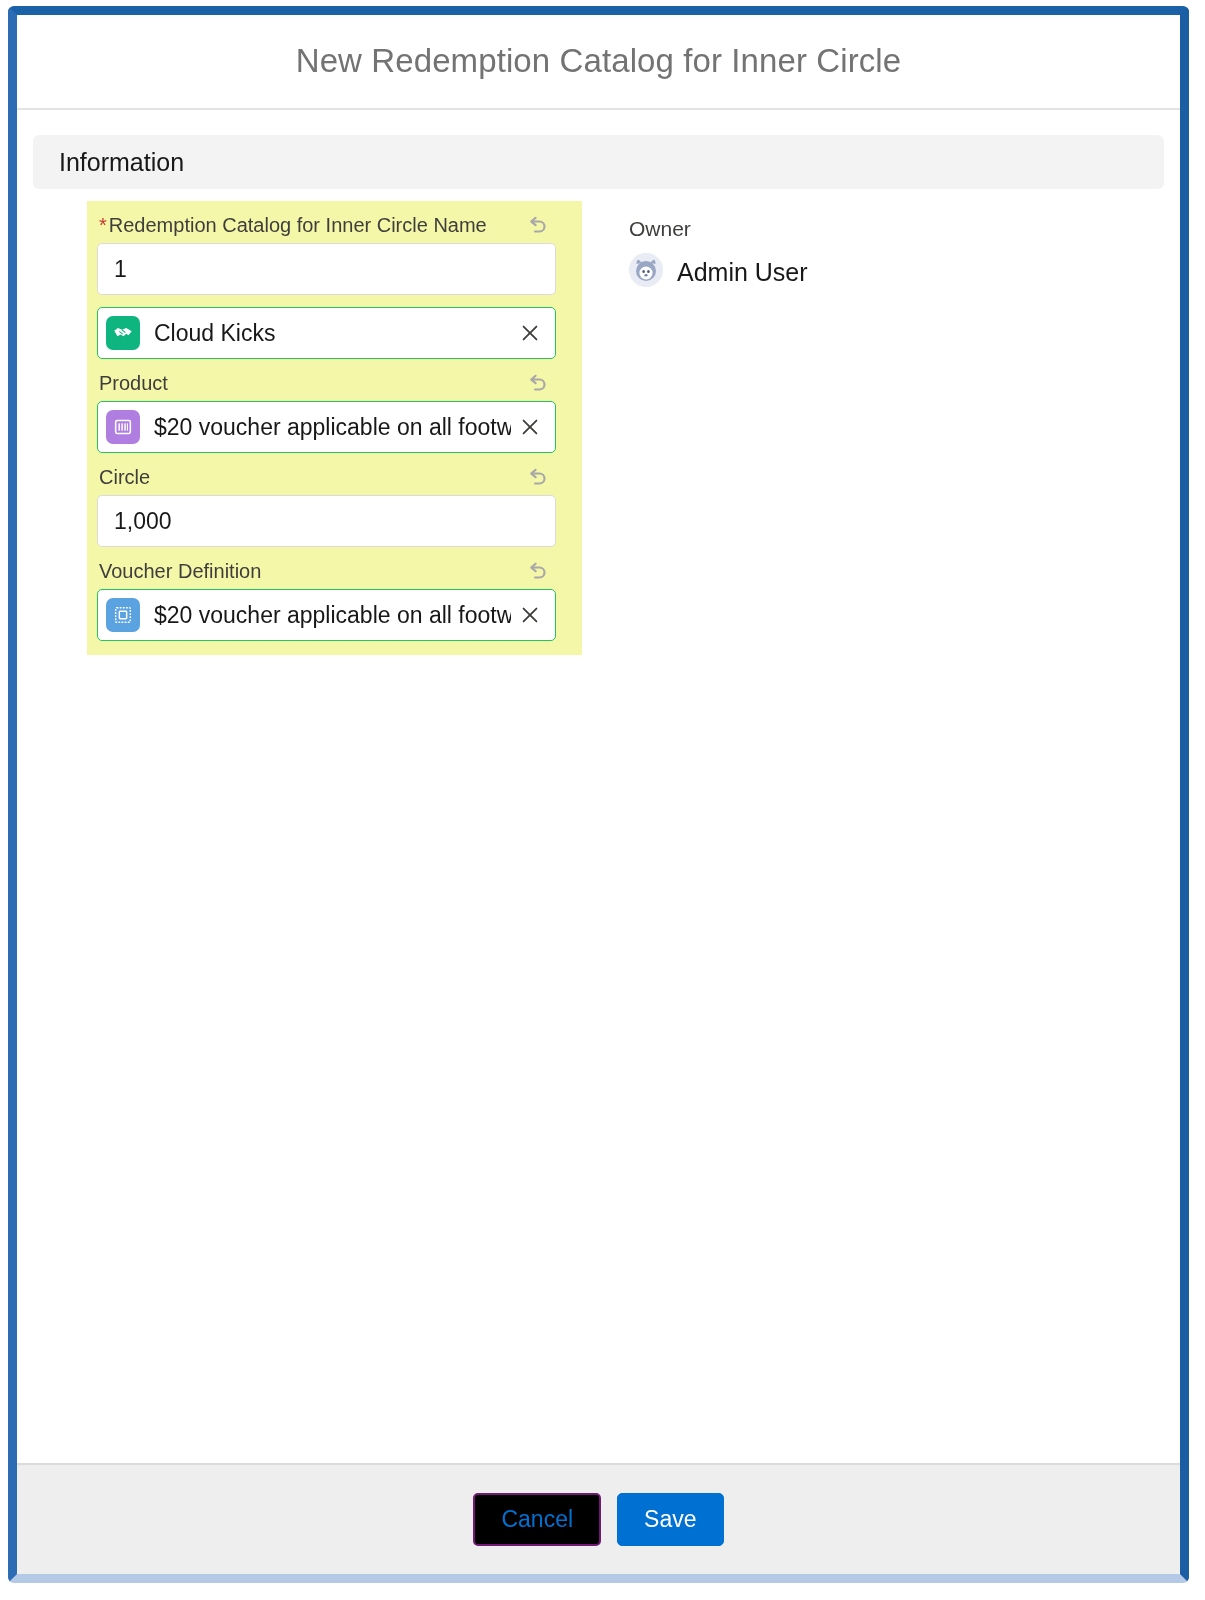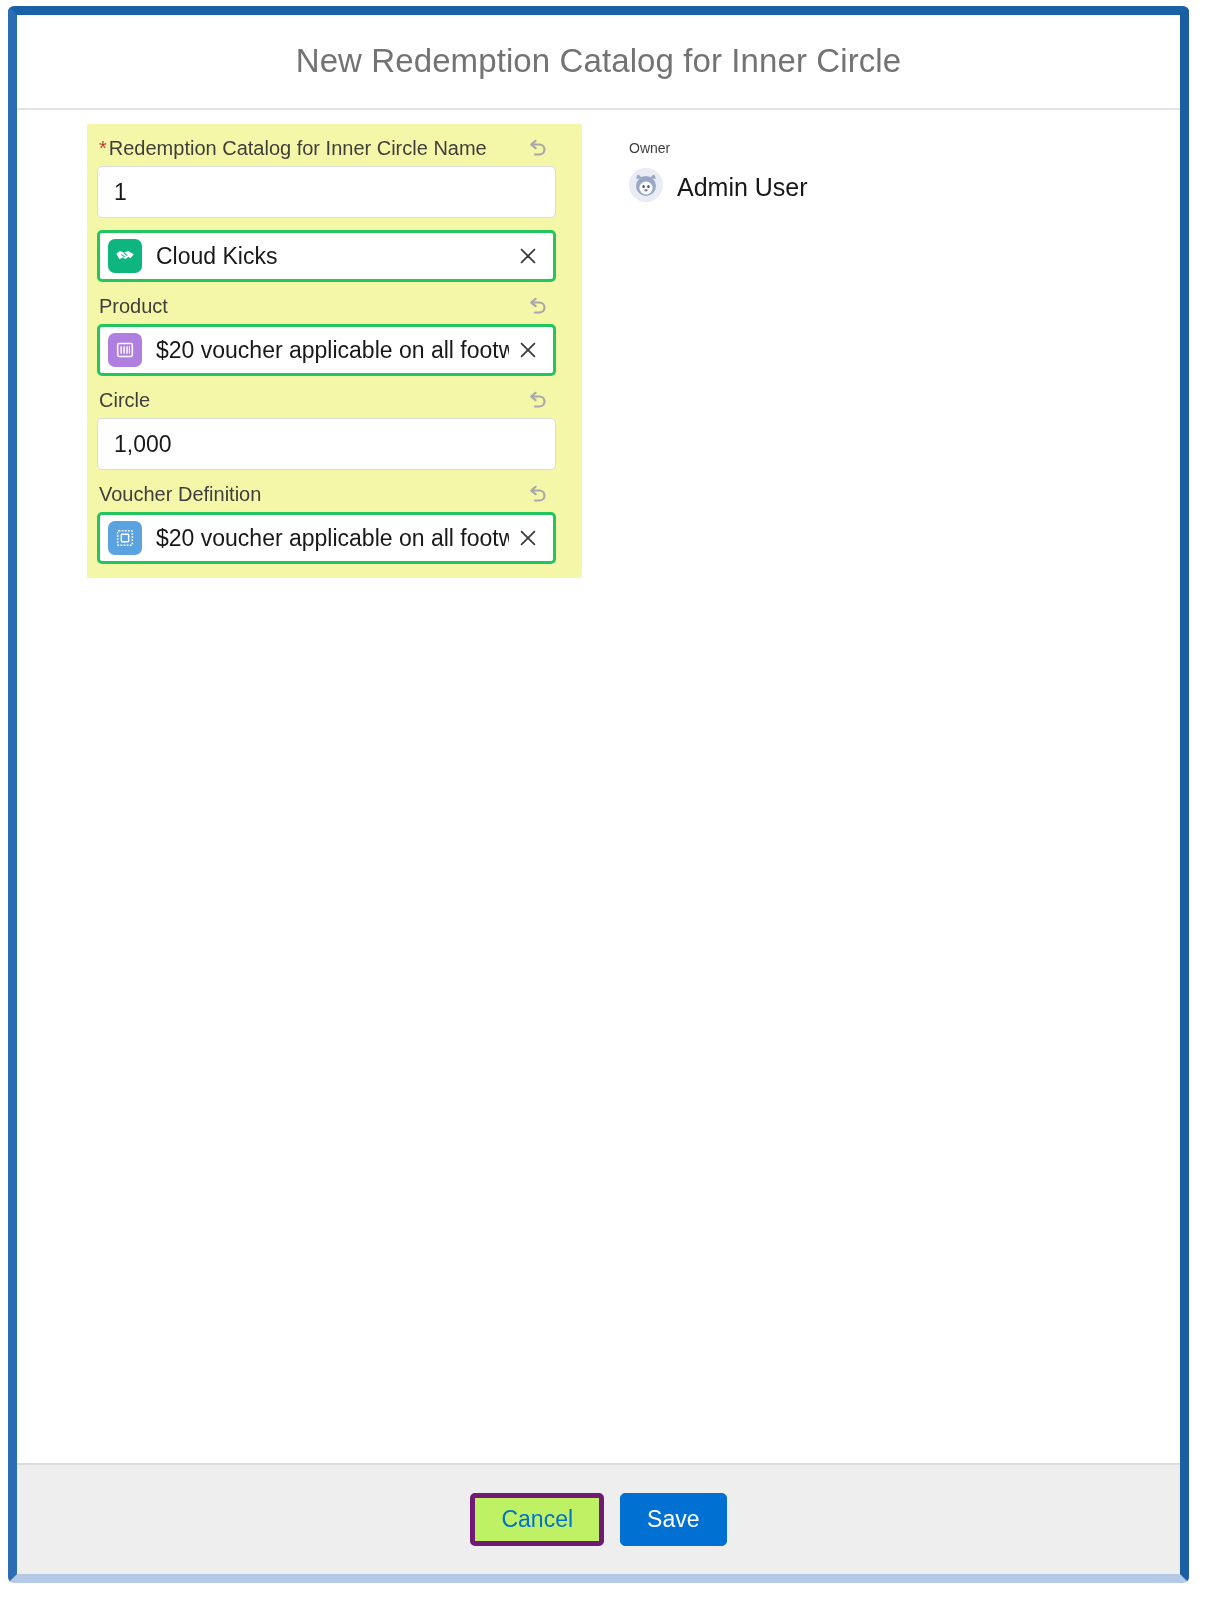--- a/index.html
+++ b/index.html
@@ -159,21 +159,21 @@
     align-items: center;
     padding: 0 16px;
     font-size: 23px;
     color: #181818;
   }
 
   .lookup-input {
     width: 100%;
     height: 52px;
     background: #ffffff;
-    border: 3px solid #22c55e;
+    border: 1px solid #22c55e;
     border-radius: 5px;
     box-sizing: border-box;
     display: flex;
     align-items: center;
     padding: 0 10px 0 8px;
     overflow: hidden;
   }
   .lookup-icon {
     width: 34px;
     height: 34px;
@@ -203,21 +203,21 @@
     flex: none;
     display: flex;
     align-items: center;
     justify-content: center;
     margin-left: 4px;
   }
   .clear-btn svg { display: block; }
 
   
   .owner-label {
-    font-size: 14px;
+    font-size: 21px;
     color: #3e3e3c;
     padding-top: 16px;
     margin-bottom: 12px;
   }
   .owner-value {
     display: flex;
     align-items: flex-end;
   }
   .owner-avatar {
     width: 34px;
@@ -258,22 +258,22 @@
     display: flex;
     align-items: center;
     justify-content: center;
     box-sizing: border-box;
     padding: 0 26px;
     margin: 0 8px;
     cursor: pointer;
     white-space: nowrap;
   }
   .btn-neutral {
-    background: #bef264;
-    border: 5px solid #701a75;
+    background: #000000;
+    border: 2px solid #701a75;
     color: #0070d2;
   }
   .btn-brand {
     background: #0070d2;
     border: 1px solid #0070d2;
     color: #ffffff;
     font-weight: 400;
     text-align: right;
   }
 </style>
@@ -282,20 +282,23 @@
 
 <div class="modal-frame">
  <div class="modal-inner">
 
   <div class="modal-header">
     <div class="modal-title">New Redemption Catalog for Inner Circle</div>
   </div>
 
   <div class="modal-body">
 
+    <div class="section-header">
+      <span class="section-header-title">Information</span>
+    </div>
 
     <div class="columns">
 
       <div class="col-left">
         <div class="field-group-highlight">
 
           <div class="field">
             <div class="field-label-row">
               <span class="field-label"><span class="req-star">*</span><span>Redemption Catalog for Inner Circle Name</span></span>
               <span class="undo-btn">

